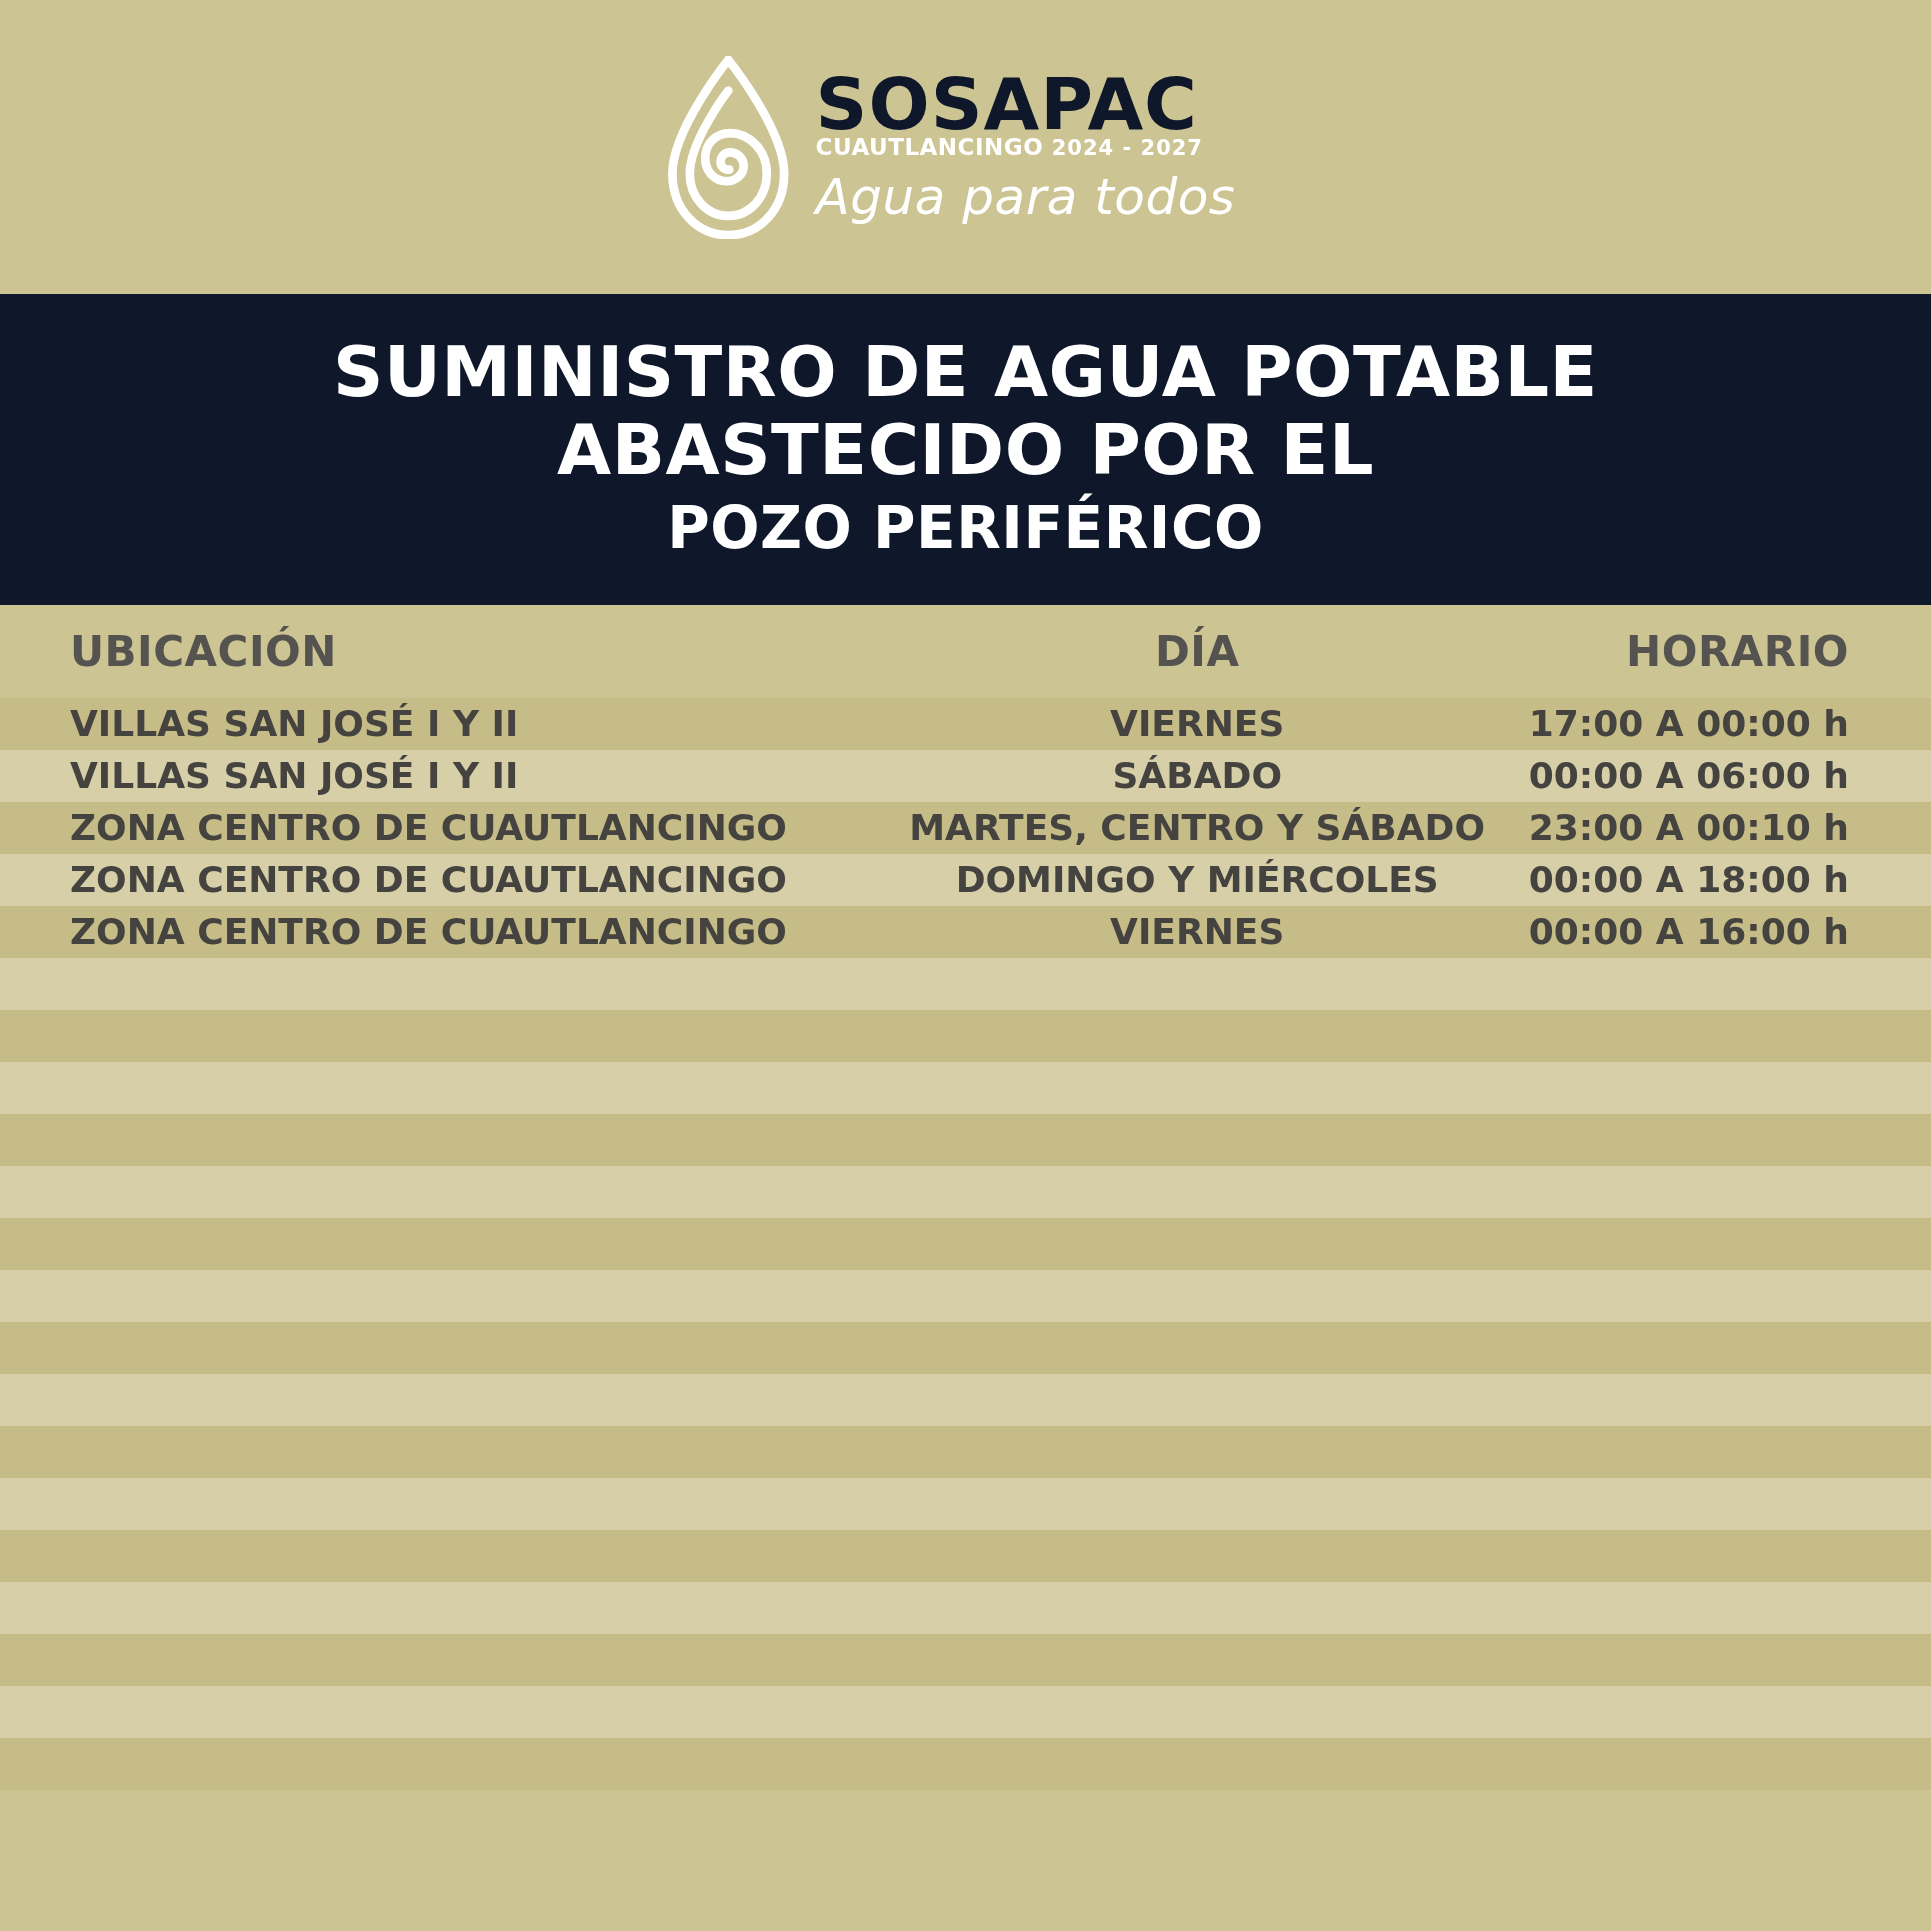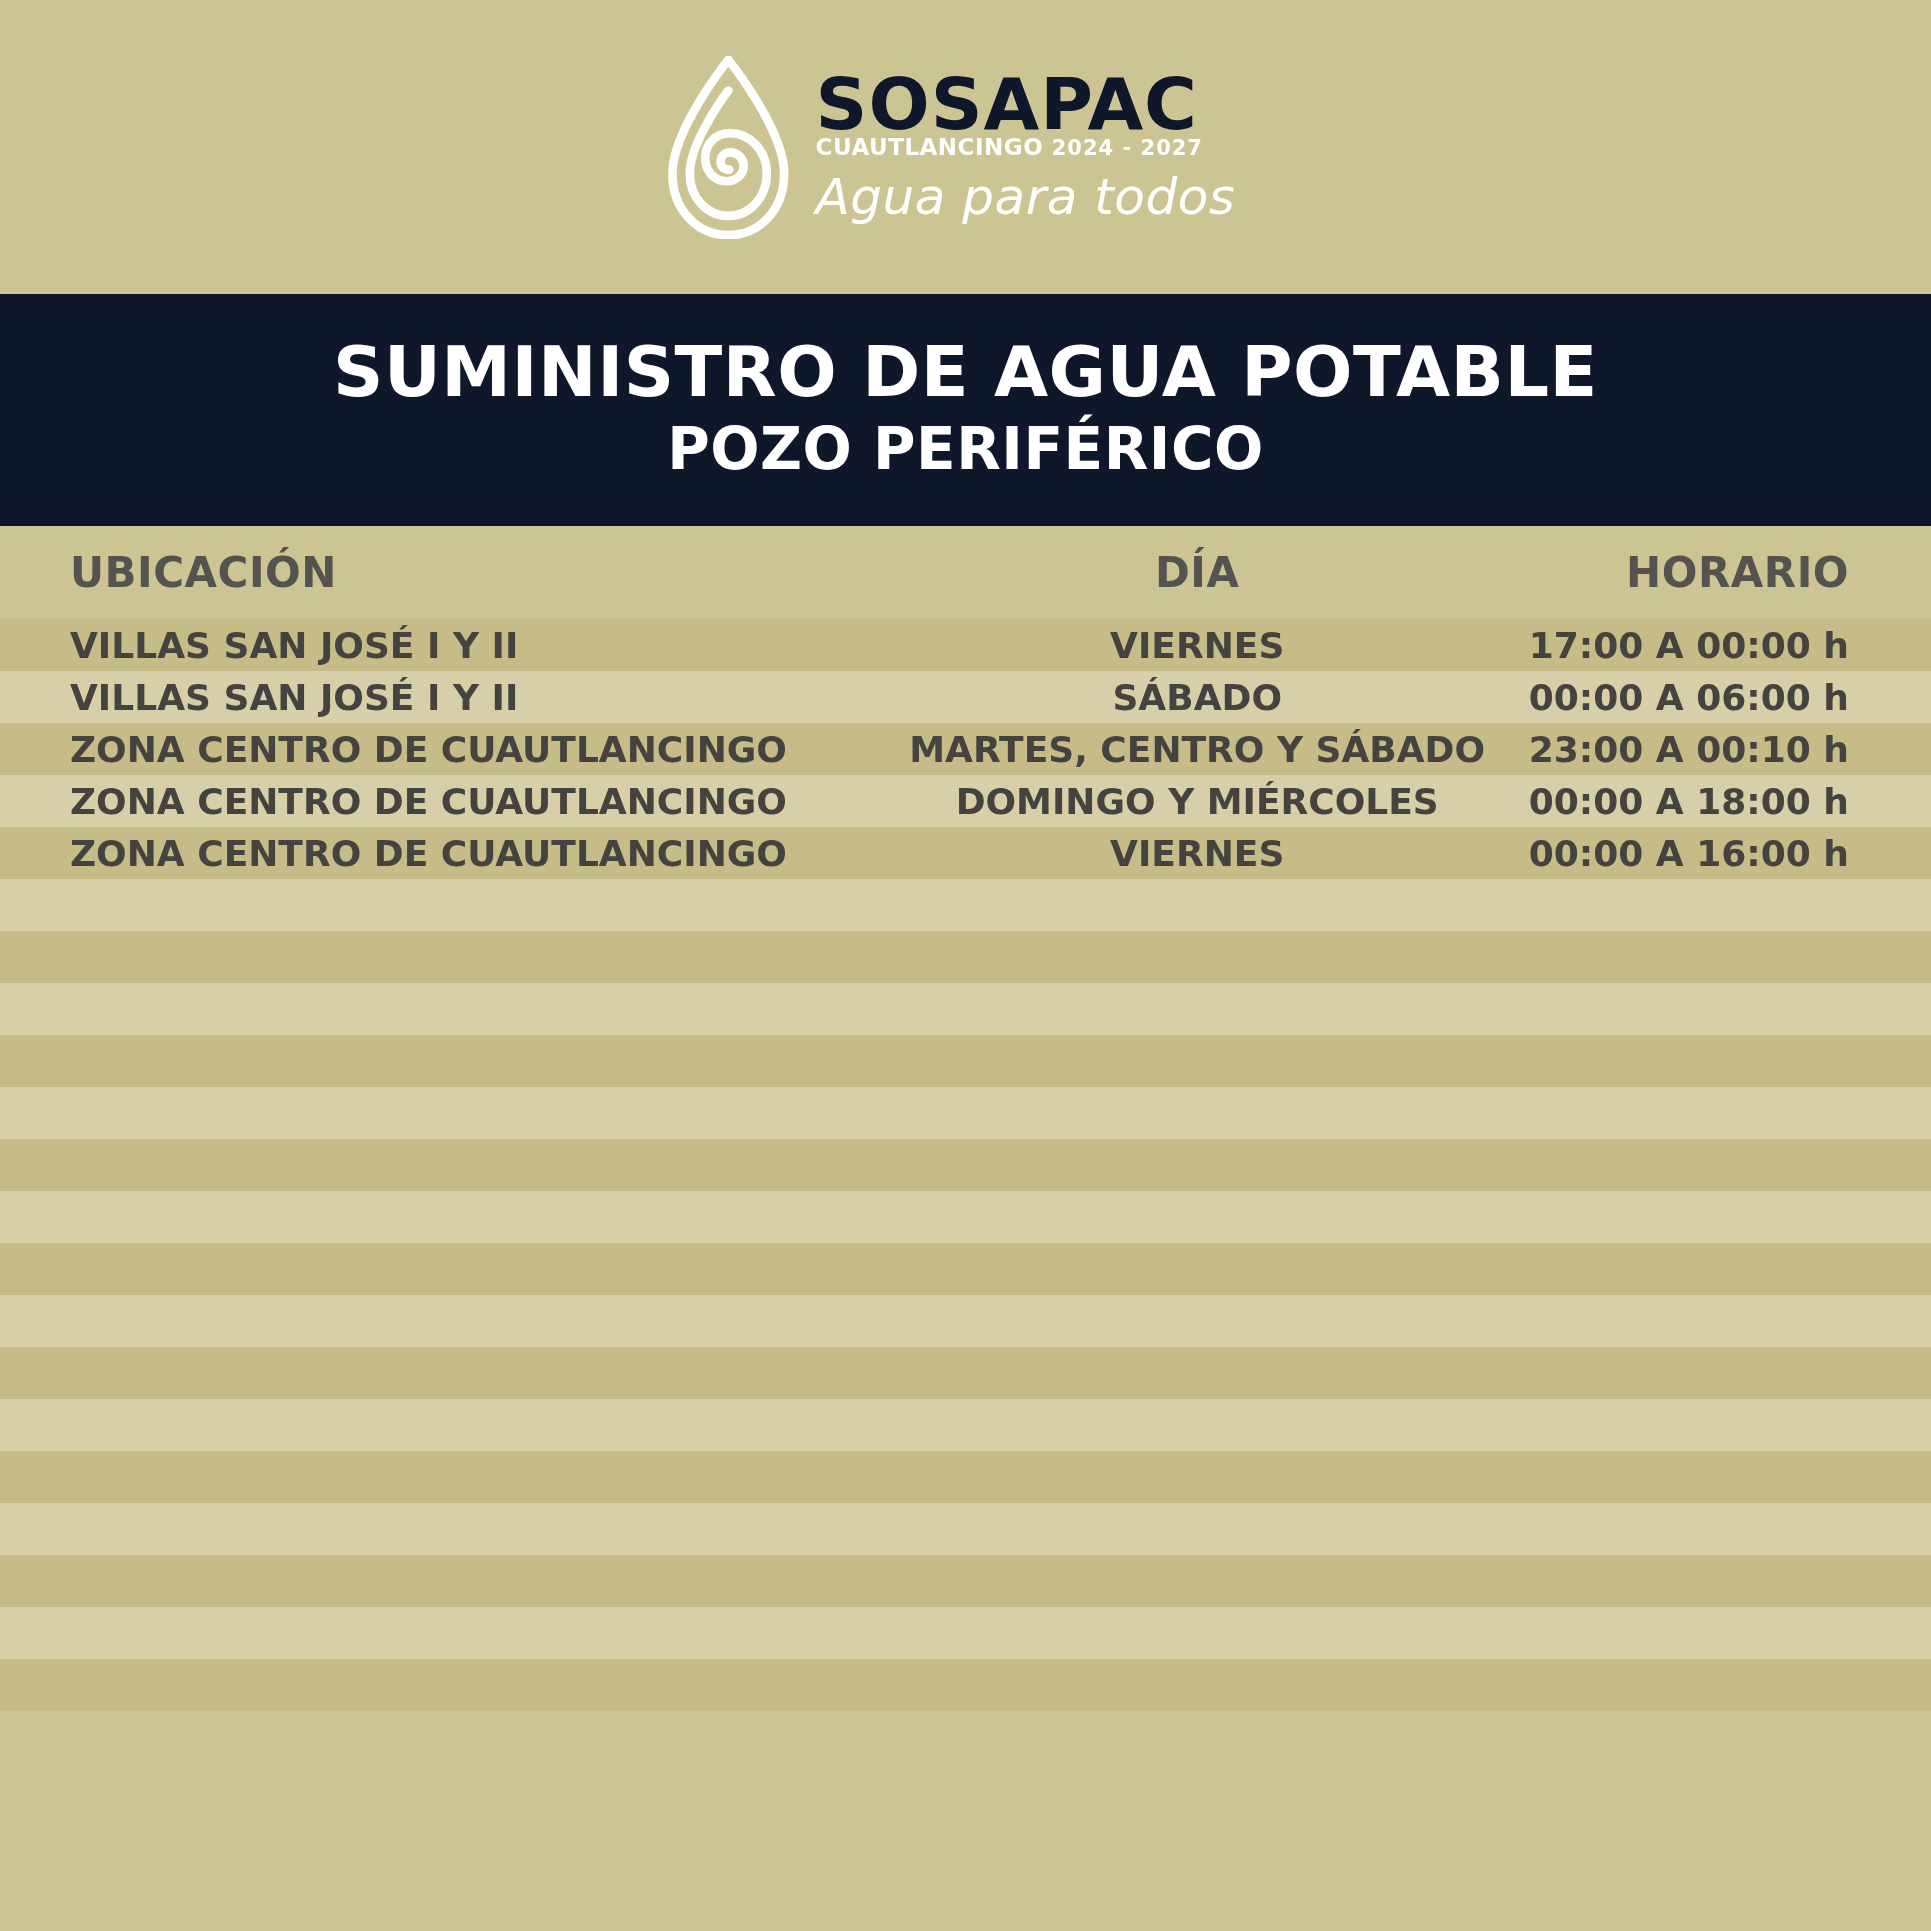--- a/index.html
+++ b/index.html
@@ -199,20 +199,21 @@
           <span>CUAUTLANCINGO</span>
           <span class="years">2024 - 2027</span>
         </div>
         <div class="logo-tag">Agua para todos</div>
       </div>
     </div>
   </div>
 
   <div class="title-band">
     <div class="title-line">SUMINISTRO DE AGUA POTABLE</div>
+    <div class="title-line">ABASTECIDO POR EL</div>
     <div class="title-strong">POZO PERIFÉRICO</div>
   </div>
 
   <div class="table-area">
     <div class="table-head">
       <div class="th col-ubic">UBICACIÓN</div>
       <div class="th col-dia">DÍA</div>
       <div class="th col-hor">HORARIO</div>
     </div>
     <div id="rows-container">

